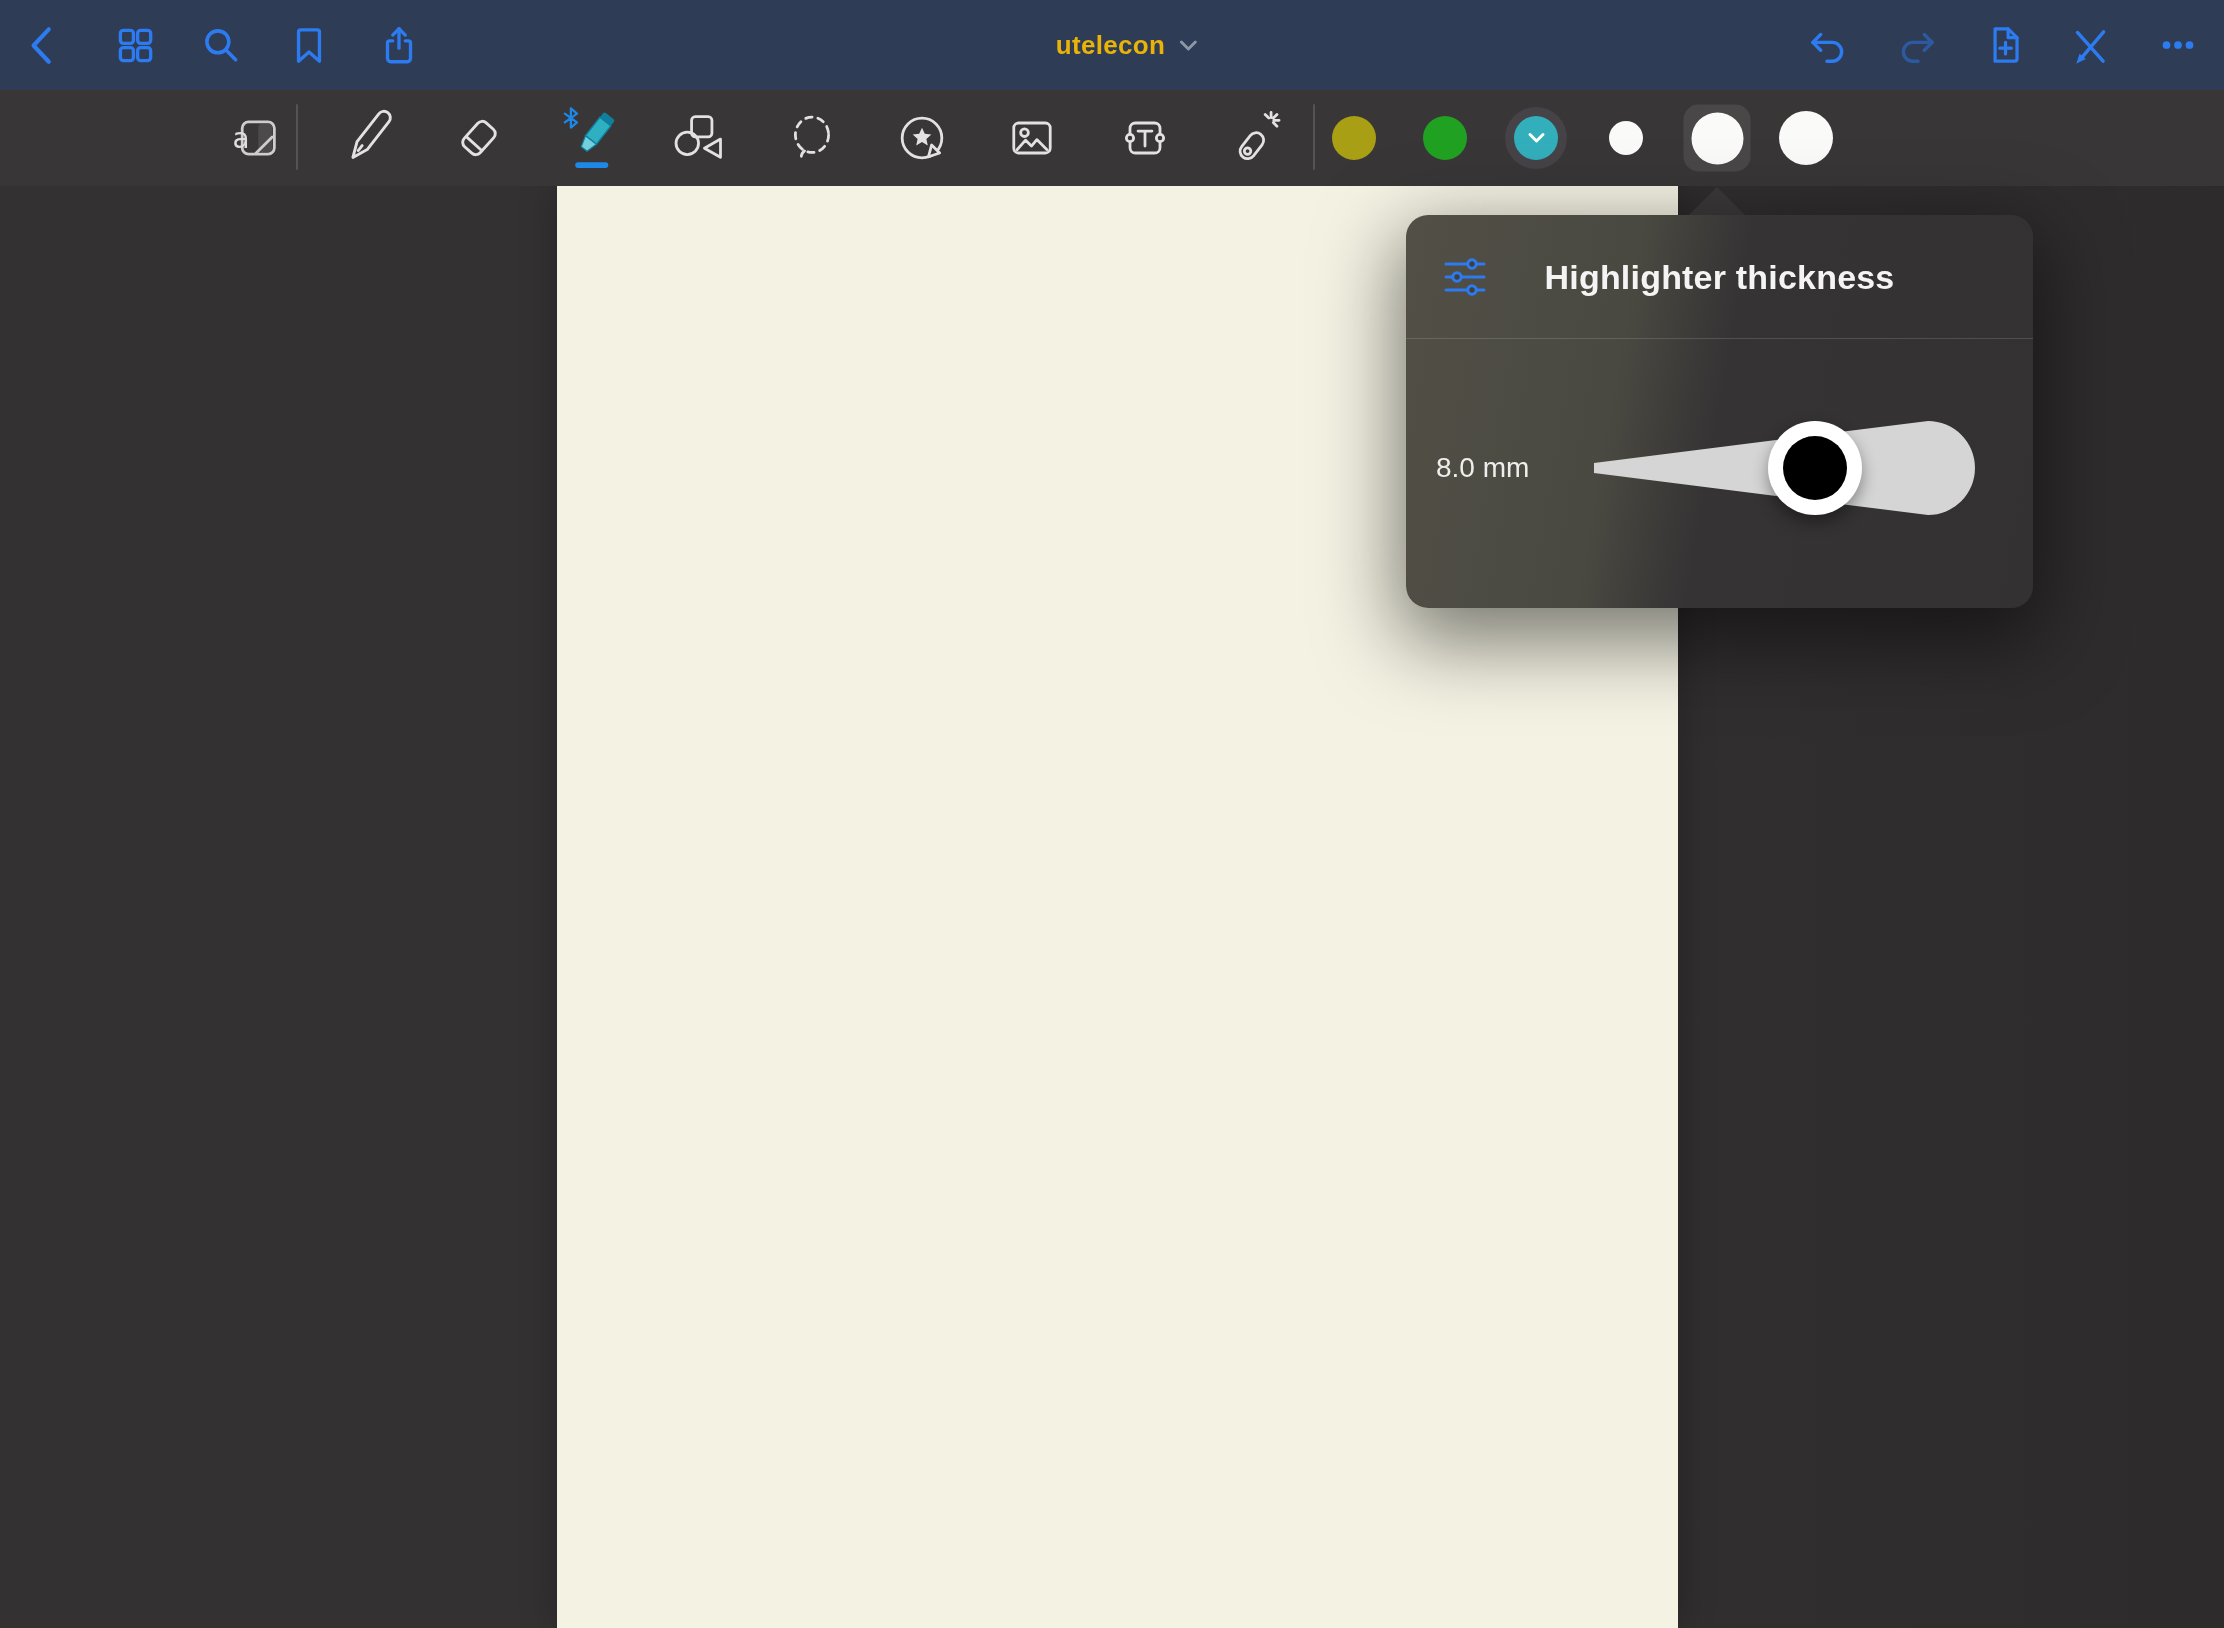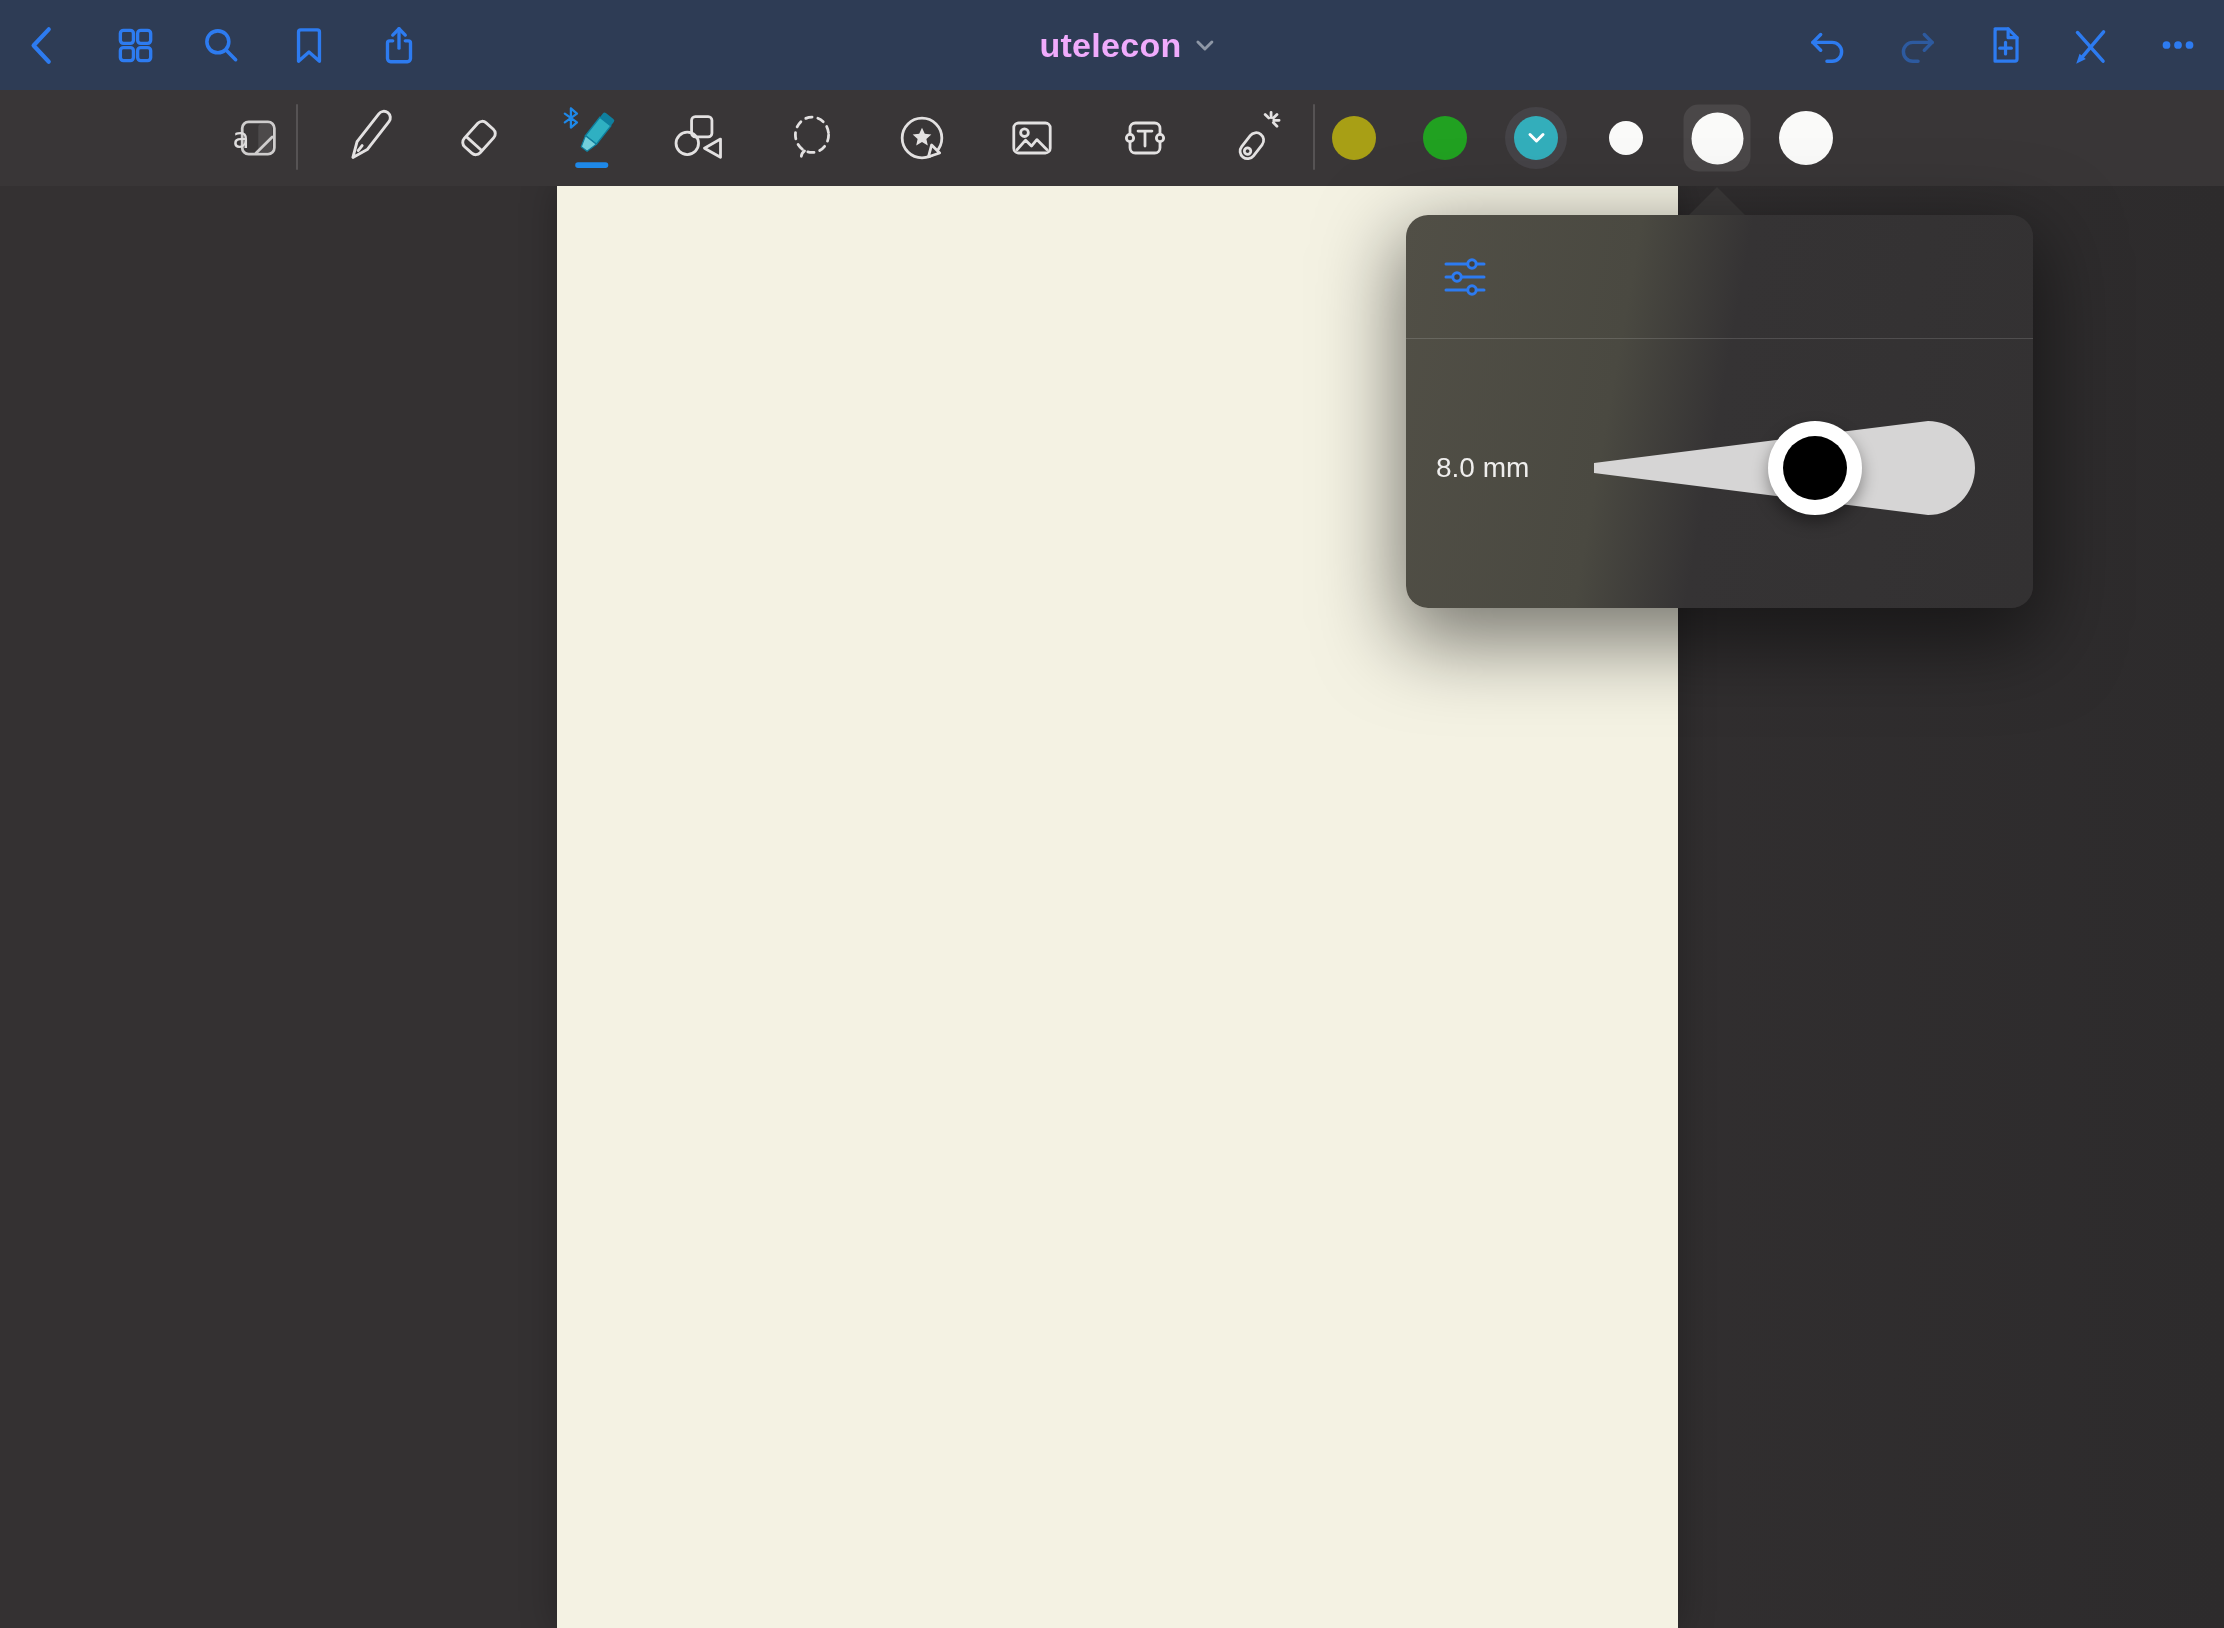--- a/index.html
+++ b/index.html
@@ -10,21 +10,21 @@
     background:#343132;
   }
   
   .topbar{position:absolute;left:0;top:0;width:2224px;height:90px;background:#2E3C55;z-index:30;}
   .tb-btn{position:absolute;top:45px;transform:translate(-50%,-50%);width:58px;height:58px;
     display:flex;align-items:center;justify-content:center;background:none;border:none;padding:0;cursor:pointer;}
   .tb-btn svg{display:block;}
   .tb-btn.disabled{opacity:.48;}
   .tb-title{position:absolute;left:1112px;top:45px;transform:translate(-50%,-50%);
     display:flex;align-items:center;gap:14px;background:none;border:none;cursor:pointer;padding:0;}
-  .tb-title .t{color:#f0abfc;font-size:34px;font-weight:700;letter-spacing:.3px;white-space:nowrap;margin-left:30px;}
+  .tb-title .t{color:#eab308;font-size:26px;font-weight:700;letter-spacing:.3px;white-space:nowrap;margin-left:30px;}
   
   .toolbar{position:absolute;left:0;top:90px;width:2224px;height:96px;background:#393637;z-index:30;}
   .tool-btn{position:absolute;top:48px;transform:translate(-50%,-50%);width:66px;height:80px;
     display:flex;align-items:center;justify-content:center;background:none;border:none;padding:0;cursor:pointer;}
   .vdivider{position:absolute;top:14px;width:2px;height:66px;background:#565354;border-radius:1px;}
   .swatch{position:absolute;top:48px;transform:translate(-50%,-50%);width:44px;height:44px;border-radius:50%;
     border:none;padding:0;cursor:pointer;display:flex;align-items:center;justify-content:center;}
   .swatch.selected{box-shadow:0 0 0 9px #454347;}
   .thick-btn{position:absolute;top:48px;transform:translate(-50%,-50%);background:none;border:none;padding:0;cursor:pointer;
     display:flex;align-items:center;justify-content:center;}
@@ -254,20 +254,21 @@
 
   <div class="pop-arrow"></div>
   <section class="popover">
     <header class="pop-header">
       <svg class="hicon" width="48" height="48" viewBox="0 0 48 48" fill="none" stroke="#2D7BF0" stroke-width="3" stroke-linecap="round">
         <path d="M5 11 h38 M5 24 h38 M5 37 h38"></path>
         <circle cx="31" cy="11" r="4.2" fill="#413F3B"></circle>
         <circle cx="16" cy="24" r="4.2" fill="#413F3B"></circle>
         <circle cx="31" cy="37" r="4.2" fill="#413F3B"></circle>
       </svg>
+      <h2>Highlighter thickness</h2>
     </header>
     <div class="pop-body">
       <span class="mm-value">8.0 mm</span>
       <div class="slider">
         <svg width="384" height="120" viewBox="0 0 384 120">
           <path d="M2 55 L336 13 A47 47 0 0 1 336 107 L2 65 Z" fill="#D6D5D5"></path>
         </svg>
         <div class="thumb" style="left: 58%;">
           <div class="thumb-dot" style="background: rgb(0, 0, 0);"></div>
         </div>

